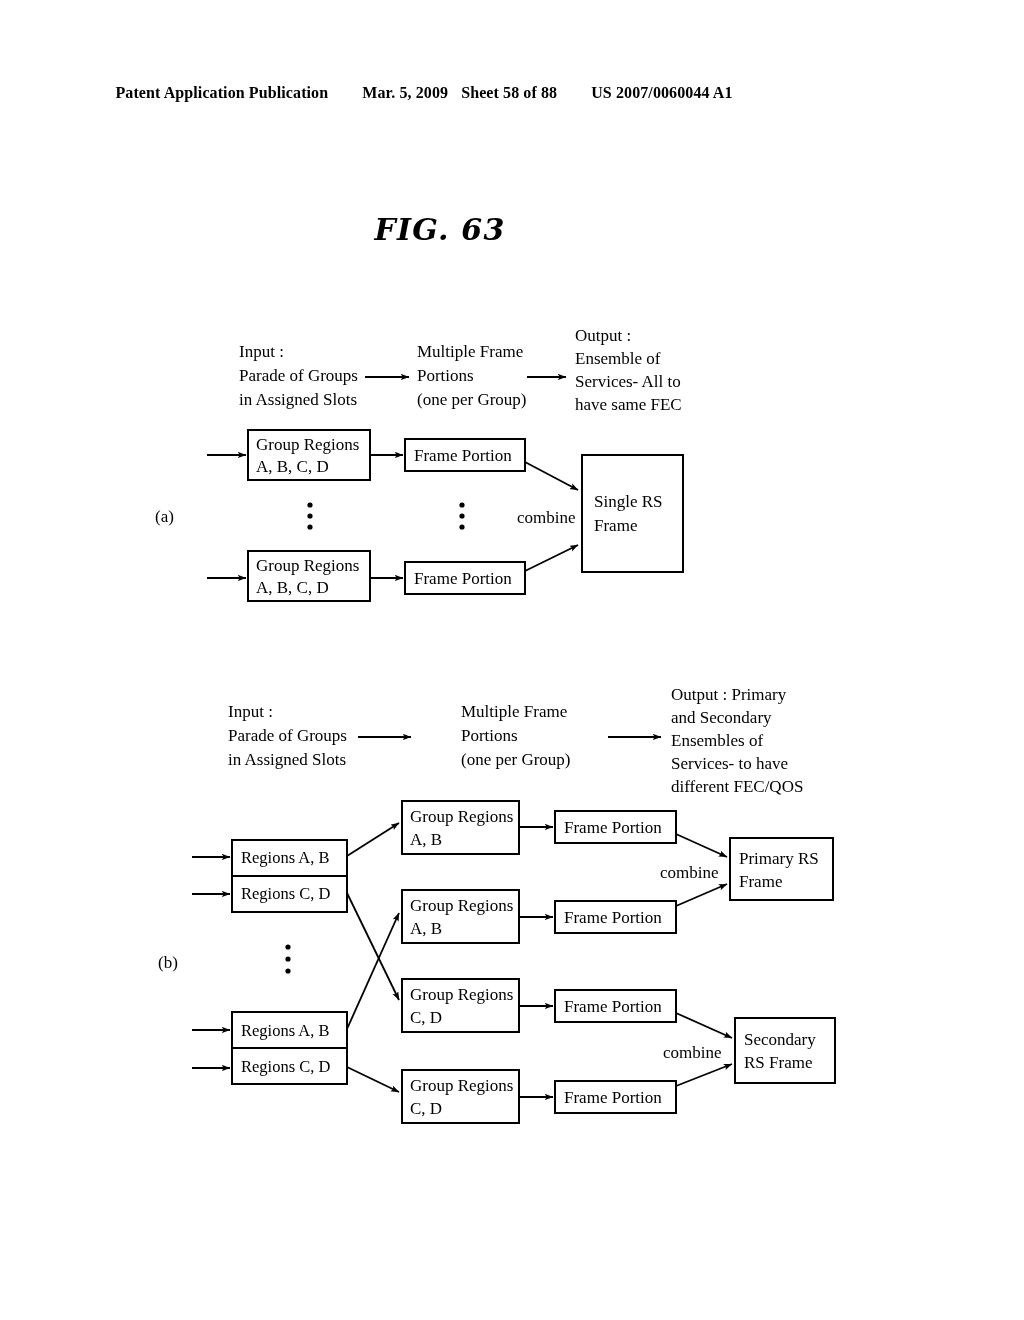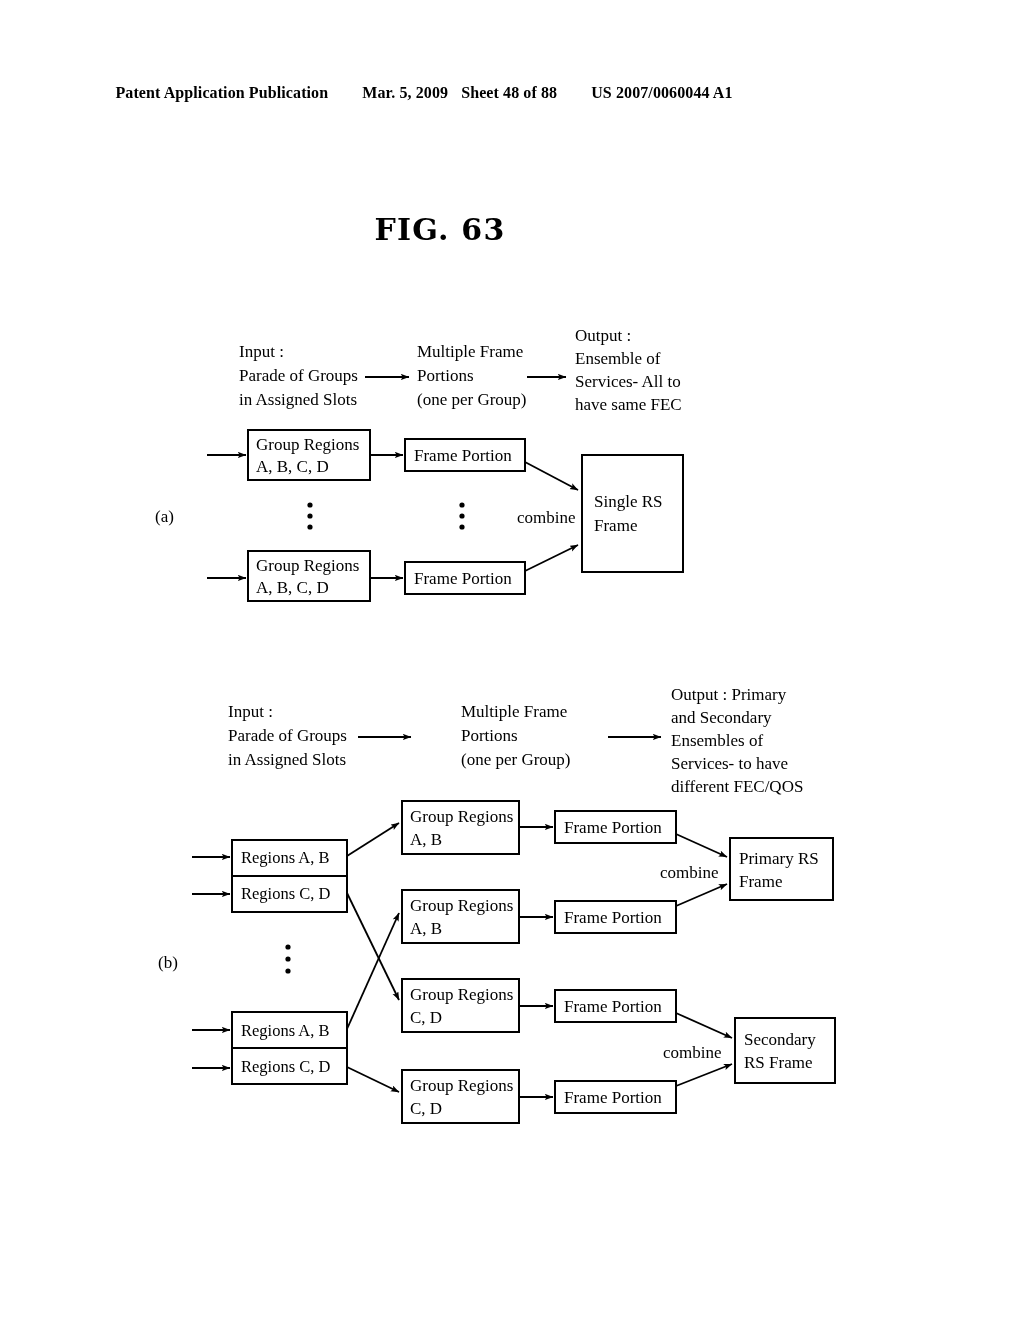--- a/index.html
+++ b/index.html
@@ -39,20 +39,21 @@
   #figure-title {
     position: absolute;
     left: 0;
     top: 212px;
     width: 880px;
     text-align: center;
     font-size: 30px;
     font-weight: bold;
     letter-spacing: 1.2px;
     font-family: "DejaVu Serif", "Liberation Serif", serif;
+    font-style: italic;
   }
 
   
   #diagram {
     position: absolute;
     left: 0;
     top: 0;
     width: 1024px;
     height: 1320px;
     border-radius: 30px;
@@ -85,21 +86,21 @@
     fill: none;
   }
   .dg-dot { fill: #000000; }
 </style>
 </head>
 <body>
 
 <div id="page-header">
   <span class="hdr-pub">Patent Application Publication</span>
   <span class="hdr-date">Mar. 5, 2009</span>
-  <span class="hdr-sheet">Sheet 48 of 88</span>
+  <span class="hdr-sheet">Sheet 58 of 88</span>
   <span class="hdr-patno">US 2007/0060044 A1</span>
 </div>
 
 <div id="figure-title">FIG. 63</div>
 
 <div id="diagram">
 <svg width="1024" height="1320" viewBox="0 0 1024 1320" xmlns="http://www.w3.org/2000/svg">
   <defs>
     <marker id="ah" markerWidth="9" markerHeight="9" refX="8.2" refY="3.2" orient="auto" markerUnits="userSpaceOnUse">
       <path d="M0,0 L8.5,3.2 L0,6.4 L1.8,3.2 Z" fill="#000000"></path>

